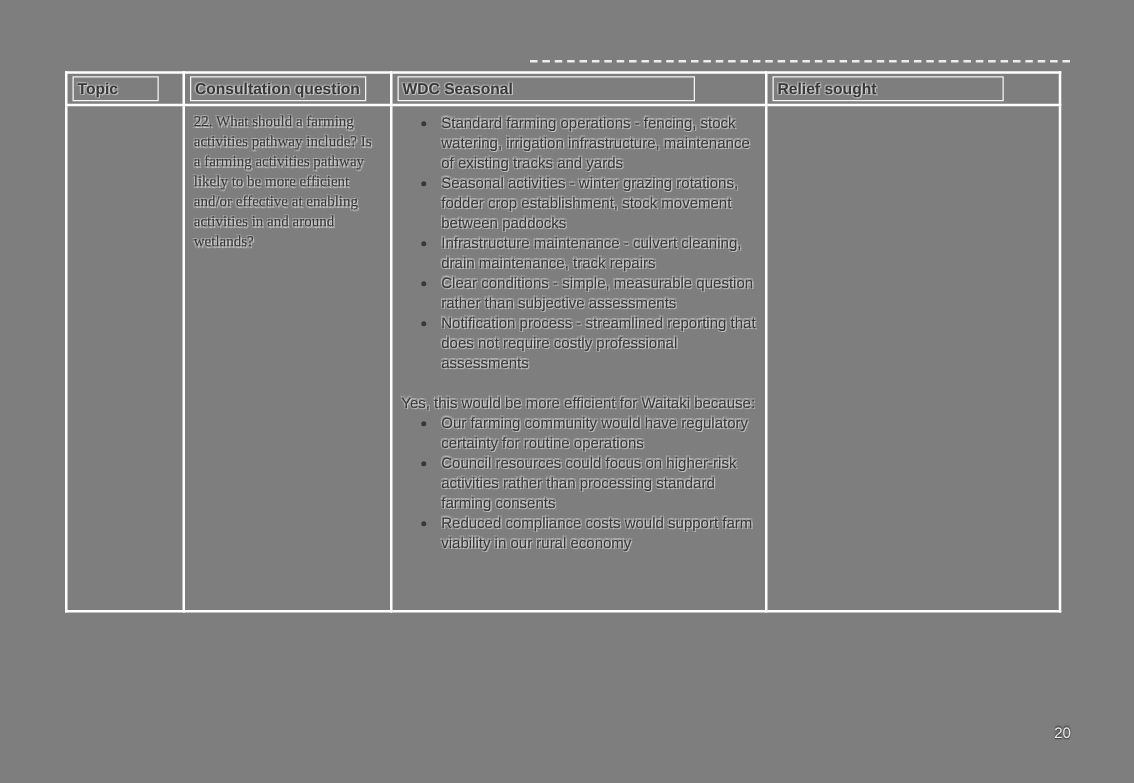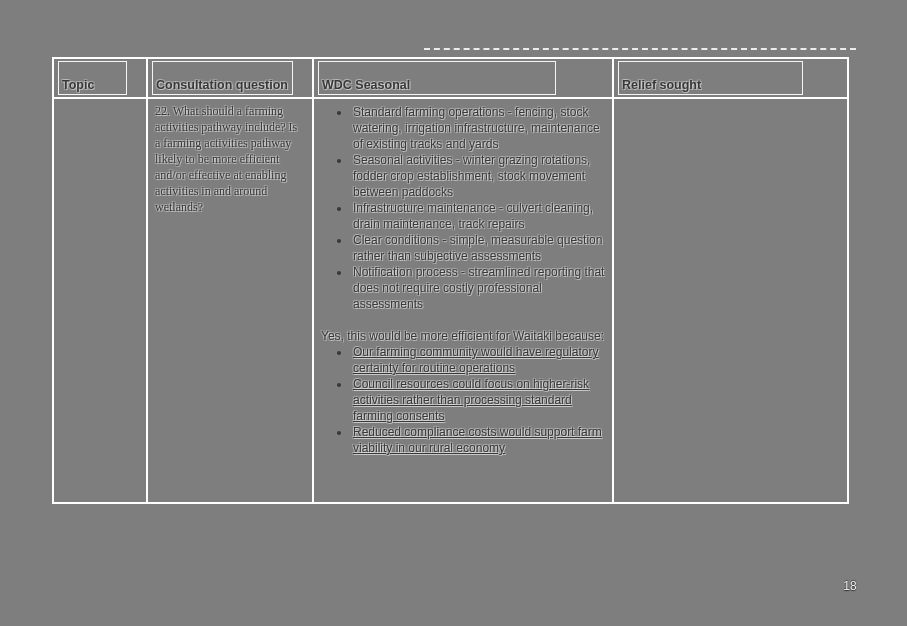--- a/index.html
+++ b/index.html
@@ -37,21 +37,21 @@
       1px 1px 0 rgba(255,255,255,.45),
       -1px -1px 0 rgba(255,255,255,.32),
       1px -1px 0 rgba(255,255,255,.22),
       -1px 1px 0 rgba(255,255,255,.22);
   }
 
   .doc-table th { text-align:left; height:24px; padding:2px 4px; }
   .hdr-box {
     display:inline-block;
     border:1px solid rgba(255,255,255,.92);
-    padding:15px 4px 1px 3px;
+    padding:1px 4px 1px 3px;
     min-width:82%;
     font-weight:bold;
     font-size:12.5px;
   }
 
   td.cell-topic-1, td.cell-question-1, td.cell-relief-1 { height:67px; }
   td.cell-topic-2, td.cell-question-2, td.cell-relief-2 { height:405px; }
 
   ul.fb-list {
     list-style:disc outside;
@@ -59,21 +59,21 @@
     padding-left:30px;
   }
   ul.fb-list li { padding-left:2px; }
 
   .fb-paragraph { margin-top:16px; }
   ul.fb-sublist {
     list-style:disc outside;
     margin:0;
     padding-left:30px;
   }
-  ul.fb-sublist li { padding-left:2px;text-decoration:underline; }
+  ul.fb-sublist li { padding-left:2px; }
 
   .question-text { display:block; padding-top:1px;font-family:Liberation Serif, serif; }
 
   .page-number {
     position:absolute; left:836px; top:579px; width:28px;
     text-align:center;
     font-size:12px;
     color:#ECECEC;
     text-shadow:0 1px 1px rgba(40,40,40,.9), 0 -1px 1px rgba(40,40,40,.6);
   }
@@ -127,15 +127,15 @@
             <li>Our farming community would have regulatory certainty for routine operations</li>
             <li>Council resources could focus on higher-risk activities rather than processing standard farming consents</li>
             <li>Reduced compliance costs would support farm viability in our rural economy</li>
           </ul>
         </td>
         <td class="t cell-relief-2"></td>
       </tr>
     </tbody>
   </table>
 
-  <div class="page-number">18</div>
+  <div class="page-number">20</div>
 
 </div>
 
 </body></html>

